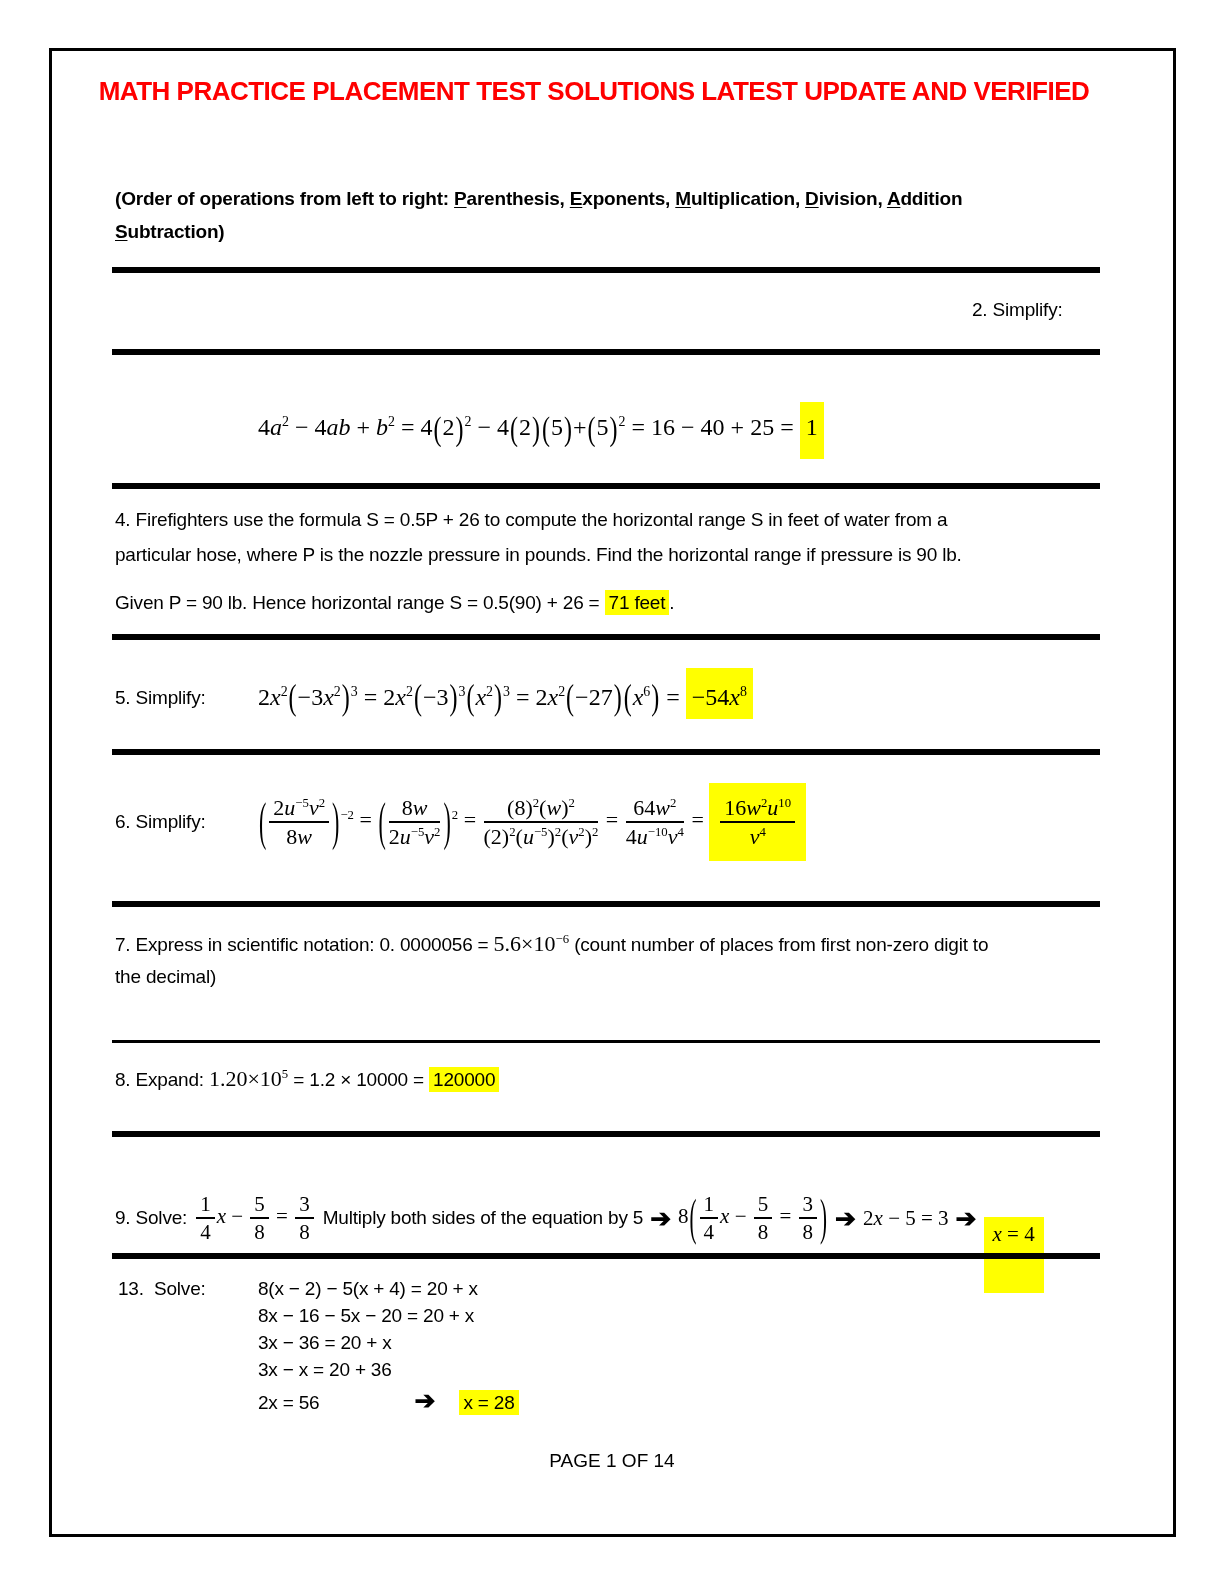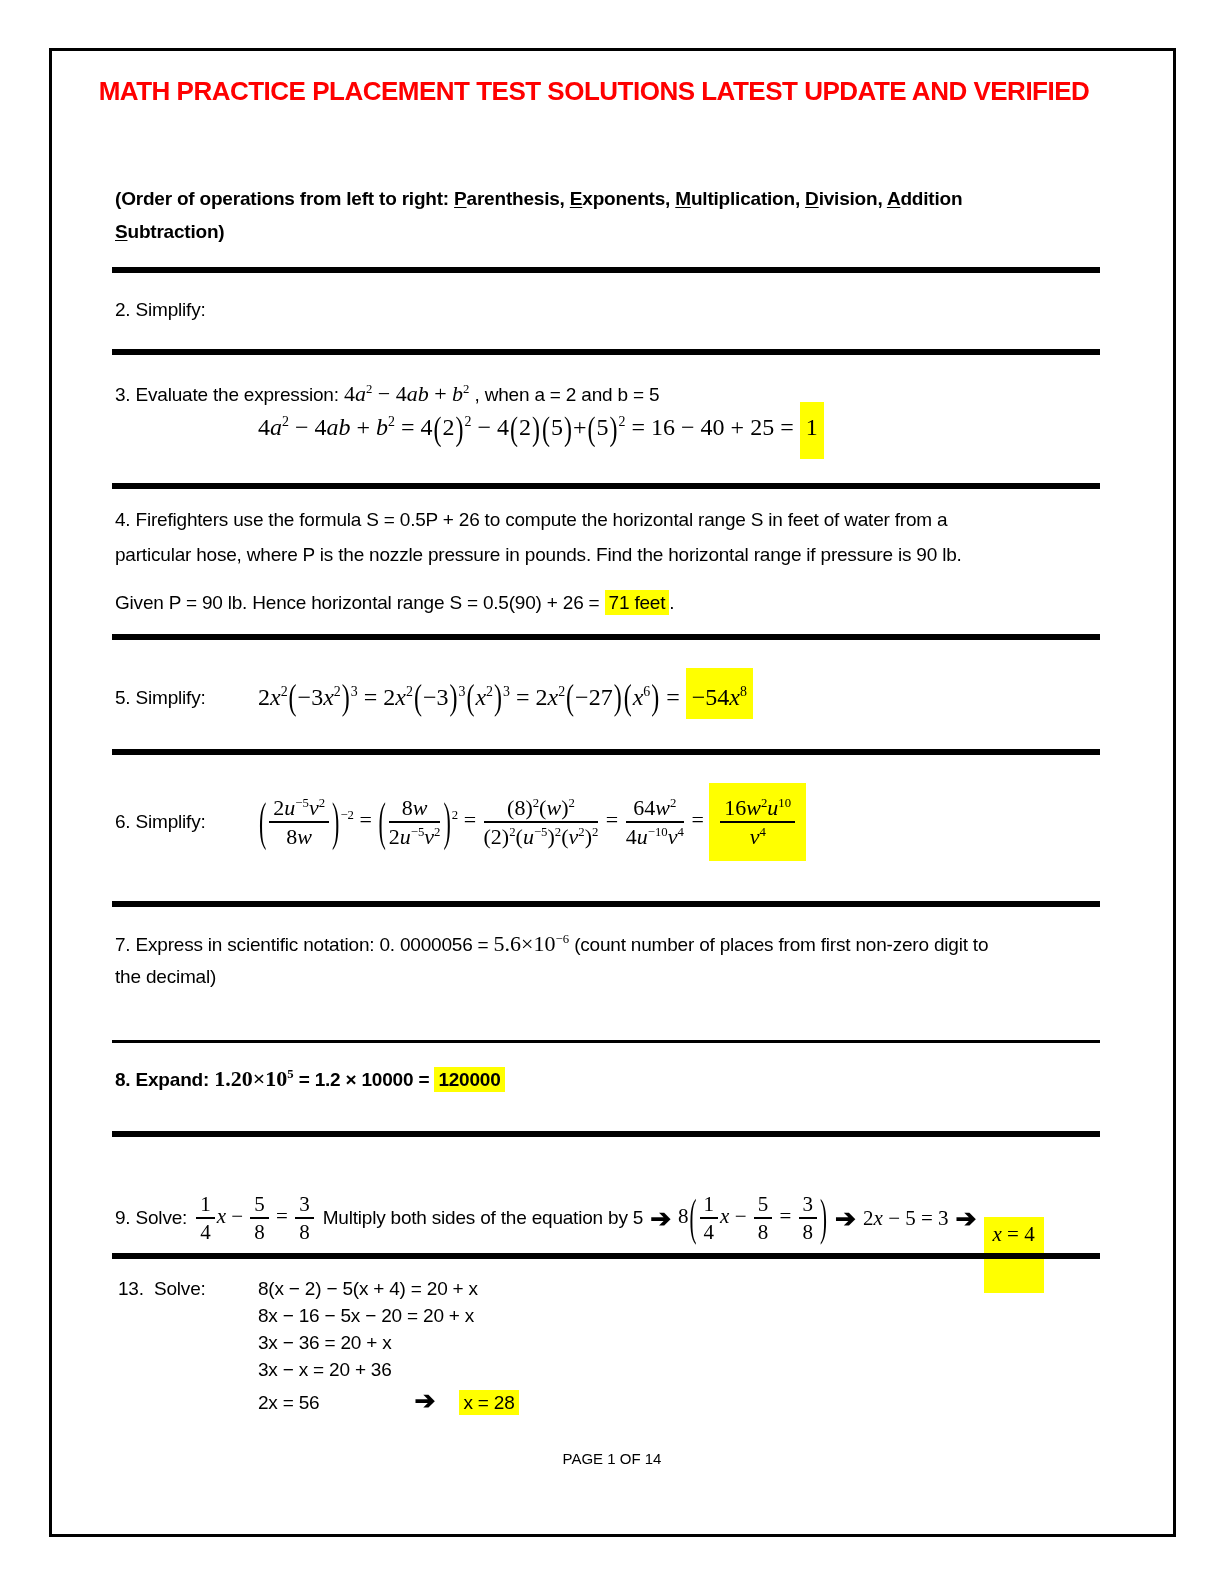--- a/index.html
+++ b/index.html
@@ -27,44 +27,41 @@
   #page-title{position:absolute;left:64px;top:76px;width:1060px;text-align:center;
         font-size:26px;font-weight:700;letter-spacing:-0.5px;}
   .note{font-weight:700;}
   #p3-sol .hl{display:inline-block;padding:12px 6px 18px;margin:-12px 0 -18px;}
   #p5-eq .hl{display:inline-block;padding:16px 6px 8px;margin:-16px 0 -8px;}
   #p6-eq .hl{display:inline-block;padding:12px 9px;}
   #p9-answer{display:inline-block;padding:5px 9px 46px;margin-bottom:-46px;position:relative;top:14px;}
   #p9-row{gap:7px;}
   #p9-row .math, #p9-row .math-sm{font-size:21px;}
   .step{height:27px;}
-  #footer{position:absolute;left:0;top:1450px;width:1224px;text-align:center;font-size:15px;}
+  #footer{position:absolute;left:0;top:1450px;width:1224px;text-align:center;font-size:19px;}
 </style>
 </head>
 <body>
 
 <div id="page">
   <div id="sheet-border"></div>
 
   <div id="page-title" style="color: rgb(255, 0, 0);">MATH PRACTICE PLACEMENT TEST SOLUTIONS LATEST UPDATE AND VERIFIED</div>
 
   <div class="row note" style="top:188px;">(Order of operations from left to right: <u>P</u>arenthesis, <u>E</u>xponents, <u>M</u>ultiplication, <u>D</u>ivision, <u>A</u>ddition</div>
   <div class="row note" style="top:221px;"><u>S</u>ubtraction)</div>
 
   <div class="rule" style="top:267px;"></div>
 
-  <div class="row flexrow" style="top:299px;">
+  <div class="row flexrow" style="top:299px;justify-content:flex-end;">
     <span class="plabel lbl-w">2. Simplify:</span>
   </div>
 
   <div class="rule" style="top:349px;"></div>
 
-  <div class="row" style="top:381px;">
-    <span>3. Evaluate the expression: </span><span class="math-sm">4<i>a</i><sup>2</sup> − 4<i>ab</i> + <i>b</i><sup>2</sup></span><span> , when a = 2 and b = 5</span>
-  </div>
   <div class="row math" id="p3-sol" style="top:414px;left:258px;">4<i>a</i><sup>2</sup> − 4<i>ab</i> + <i>b</i><sup>2</sup> = 4<span class="bigp" style="transform: scaleY(1.4);">(</span>2<span class="bigp" style="transform: scaleY(1.4);">)</span><sup>2</sup> − 4<span class="bigp" style="transform: scaleY(1.4);">(</span>2<span class="bigp" style="transform: scaleY(1.4);">)</span><span class="bigp" style="transform: scaleY(1.4);">(</span>5<span class="bigp" style="transform: scaleY(1.4);">)</span>+<span class="bigp" style="transform: scaleY(1.4);">(</span>5<span class="bigp" style="transform: scaleY(1.4);">)</span><sup>2</sup> = 16 − 40 + 25 = <span class="hl">1</span></div>
 
   <div class="rule" style="top:483px;"></div>
 
   <div class="row" style="top:509px;">4. Firefighters use the formula S = 0.5P + 26 to compute the horizontal range S in feet of water from a</div>
   <div class="row" style="top:544px;">particular hose, where P is the nozzle pressure in pounds.  Find the horizontal range if pressure is 90 lb.</div>
   <div class="row" style="top:592px;">Given P = 90 lb.  Hence horizontal range S = 0.5(90) + 26 = <span class="hl">71 feet</span>.</div>
 
   <div class="rule" style="top:634px;"></div>
 
@@ -82,21 +79,21 @@
 
   <div class="rule" style="top:901px;"></div>
 
   <div class="row" style="top:931px;">
     <span>7. Express in scientific notation: 0. 0000056 =  </span><span class="math-sm">5.6×10<sup>−6</sup></span><span> (count number of places from first non-zero digit to</span>
   </div>
   <div class="row" style="top:966px;">the decimal)</div>
 
   <div class="rule thin" style="top:1040px;"></div>
 
-  <div class="row" style="top:1066px;font-weight:bold;">
+  <div class="row" style="top:1066px;">
     <span>8. Expand: </span><span class="math-sm">1.20×10<sup>5</sup></span><span> = 1.2 × 10000 = </span><span class="hl">120000</span>
   </div>
 
   <div class="rule" style="top:1131px;"></div>
 
   <div class="row centerflex" id="p9-row" style="top:1176px;height:84px;">
     <span class="plabel">9. Solve:</span>
     <span class="math"><span class="frac"><span class="num">1</span><span class="den">4</span></span><i>x</i> − <span class="frac"><span class="num">5</span><span class="den">8</span></span> = <span class="frac"><span class="num">3</span><span class="den">8</span></span></span>
     <span>Multiply both sides of the equation by 5</span>
     <span class="arrow">➔</span>

